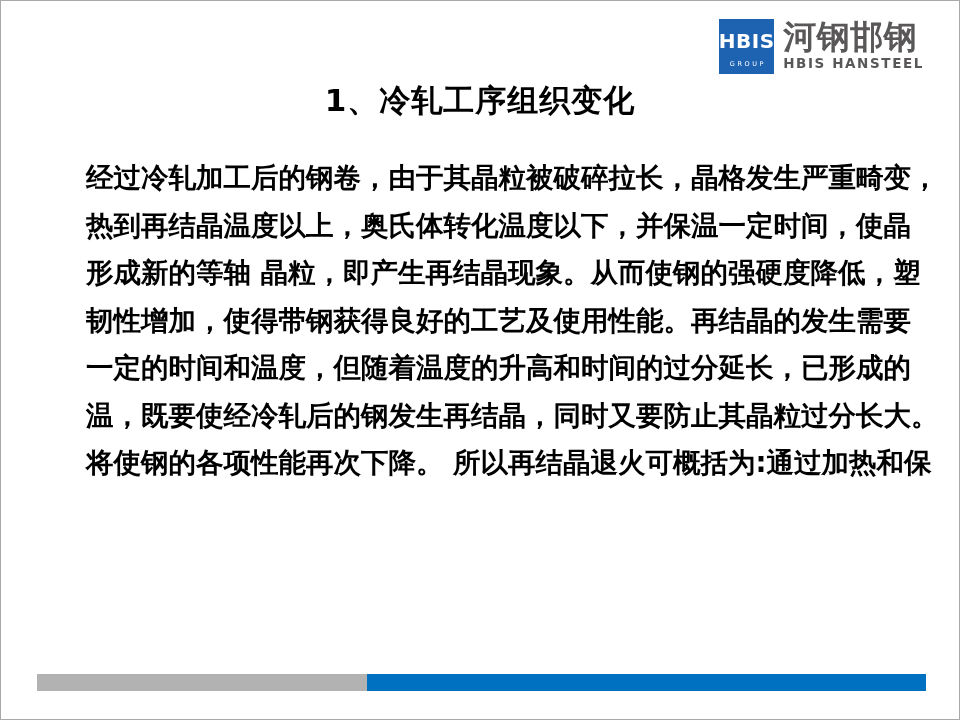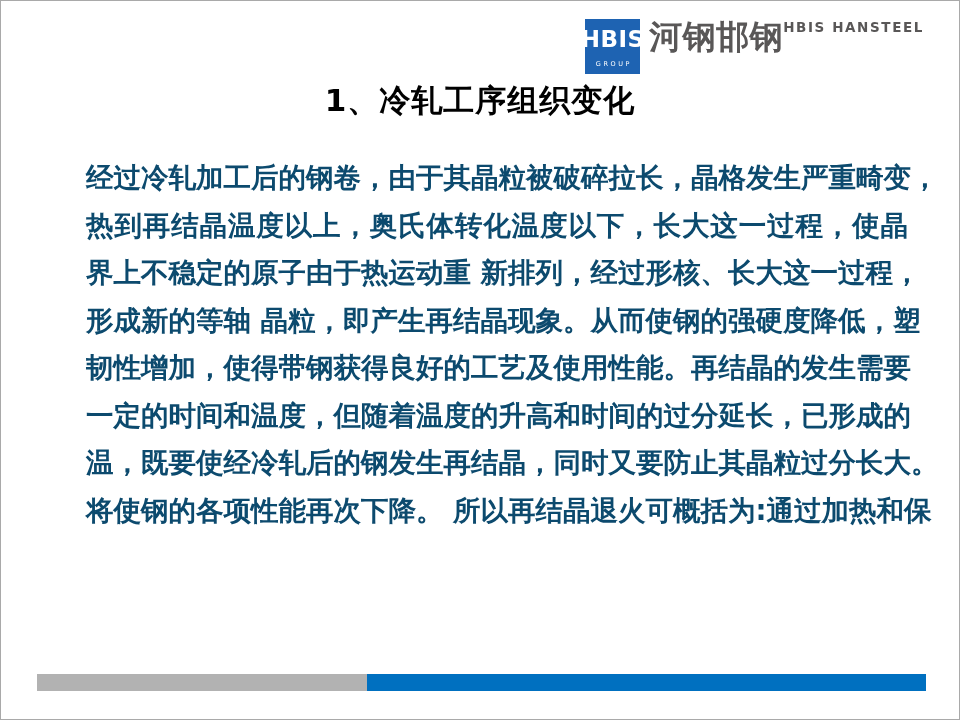--- a/index.html
+++ b/index.html
@@ -22,23 +22,23 @@
     display:flex; align-items:flex-start;
   }
   .logo-square {
     width:55px; height:55px;
     background:#1e63b2;
     color:#ffffff;
     display:flex; flex-direction:column;
     justify-content:flex-end; align-items:center;
     padding-bottom:7px;
   }
-  .logo-hbis  { font-size:23px; font-weight:bold; letter-spacing:0.5px; line-height:1; }
+  .logo-hbis  { font-size:20px; font-weight:bold; letter-spacing:0.5px; line-height:1; }
   .logo-group { font-size:6.5px; letter-spacing:2.6px; margin-top:10px; line-height:1; text-indent:2.6px; }
-  .logo-right { margin-left:9px; display:flex; flex-direction:row; }
+  .logo-right { margin-left:9px; display:flex; flex-direction:column; }
   .logo-cn {
     font-size:33px; font-weight:600; color:#595757;
     line-height:1.1; letter-spacing:0.5px; white-space:nowrap;
   }
   .logo-en {
     font-size:13.5px; font-weight:bold; color:#595757;
     letter-spacing:1.6px; margin-top:0; white-space:nowrap;
   }
 
   
@@ -48,21 +48,21 @@
     font-size:31px; font-weight:bold; color:#000000;
     letter-spacing:1px;
   }
 
   
   .body-text {
     position:absolute; left:85px; top:153px;
     width:822px;
   }
   .body-line {
-    font-size:27.5px; font-weight:bold; color:#0c4a6e;
+    font-size:27.5px; font-weight:bold; color:#000000;
     line-height:47.5px; white-space:nowrap;
     text-align:justify; text-align-last:justify;
     text-justify:inter-character;
     width:100%;
   }
 
   
   .footer-company {
     position:absolute; left:36px; top:652px;
     font-size:11px; color:#8c8c8c;
@@ -92,22 +92,21 @@
     <div class="logo-right">
       <span class="logo-cn">河钢邯钢</span>
       <span class="logo-en">HBIS HANSTEEL</span>
     </div>
   </div>
 
   <div class="title">1、冷轧工序组织变化</div>
 
   <div class="body-text">
     <div class="body-line">经过冷轧加工后的钢卷，由于其晶粒被破碎拉长，晶格发生严重畸变，</div>
-    <div class="body-line">热到再结晶温度以上，奥氏体转化温度以下，长大这一过程，使晶</div>
-    <div class="body-line">界上不稳定的原子由于热运动重 新排列，经过形核、长大这一过程，</div>
+    <div class="body-line">热到再结晶温度以上，奥氏体转化温度以下，并保温一定时间，使晶</div>
     <div class="body-line">形成新的等轴 晶粒，即产生再结晶现象。从而使钢的强硬度降低，塑</div>
     <div class="body-line">韧性增加，使得带钢获得良好的工艺及使用性能。再结晶的发生需要</div>
     <div class="body-line">一定的时间和温度，但随着温度的升高和时间的过分延长，已形成的</div>
     <div class="body-line">温，既要使经冷轧后的钢发生再结晶，同时又要防止其晶粒过分长大。</div>
     <div class="body-line">将使钢的各项性能再次下降。 所以再结晶退火可概括为:通过加热和保</div>
   </div>
 
   <div class="bar-gray"></div>
   <div class="bar-blue"></div>
 

